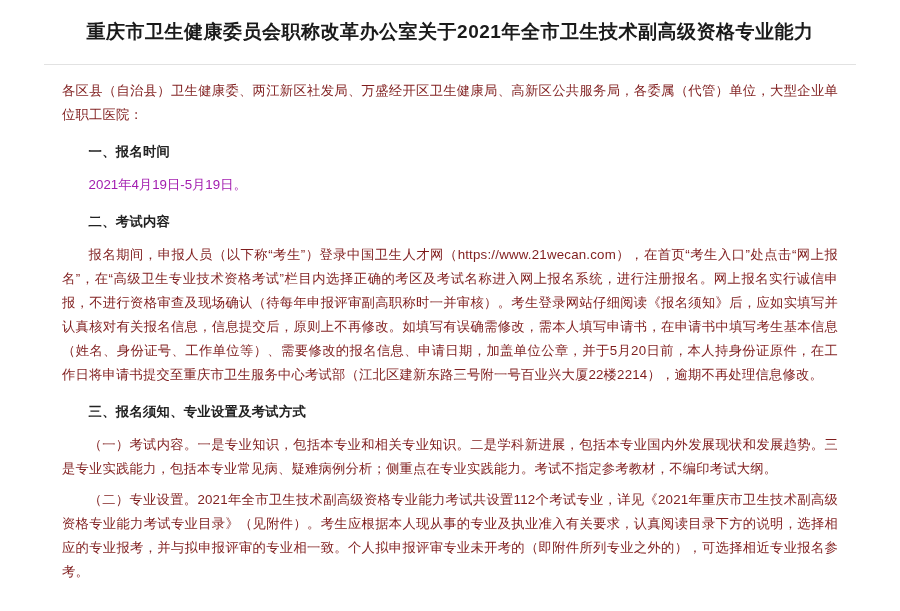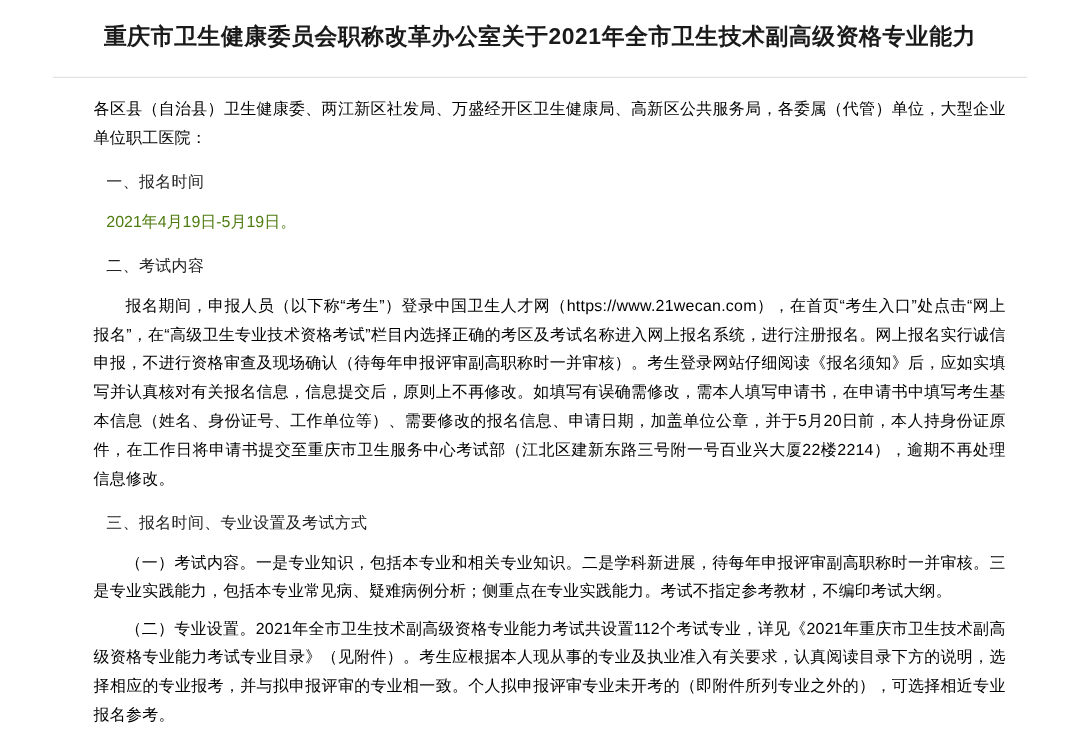--- a/index.html
+++ b/index.html
@@ -35,44 +35,44 @@
   .title-rule {
     border: none;
     border-top: 1px solid #e2e2e2;
     margin: 16px 44px 0 44px;
     height: 0;
   }
   .body-wrap {
     padding: 14px 62px 0 62px;
   }
   p.para {
-    margin: 0 0 7px 16px;
+    margin: 0 0 7px 0;
     font-size: 13.3px;
     line-height: 24px;
-    color: #000000;
+    color: #7f1d1d;
     text-align: justify;
     letter-spacing: 0.2px;
   }
   p.indent {
     text-indent: 2em;
   }
   p.section-head {
     margin: 13px 0 9px 0;
     font-size: 13.3px;
     line-height: 24px;
-    font-weight: normal;
+    font-weight: bold;
     color: #222222;
     text-indent: 2em;
     letter-spacing: 0.3px;
   }
   p.plain-line {
     margin: 0 0 8px 0;
     font-size: 13.3px;
     line-height: 24px;
-    color: #4d7c0f;
+    color: #a21caf;
     text-indent: 2em;
   }
   .doc-title-line { display: block; }
 </style>
 </head>
 <body>
 
 <div class="page">
 
   <h1 class="doc-title">
@@ -85,18 +85,18 @@
 
     <p class="para">各区县（自治县）卫生健康委、两江新区社发局、万盛经开区卫生健康局、高新区公共服务局，各委属（代管）单位，大型企业单位职工医院：</p>
 
 
     <p class="section-head">一、报名时间</p>
     <p class="plain-line">2021年4月19日-5月19日。</p>
 
     <p class="section-head">二、考试内容</p>
     <p class="para indent">报名期间，申报人员（以下称“考生”）登录中国卫生人才网（https://www.21wecan.com），在首页“考生入口”处点击“网上报名”，在“高级卫生专业技术资格考试”栏目内选择正确的考区及考试名称进入网上报名系统，进行注册报名。网上报名实行诚信申报，不进行资格审查及现场确认（待每年申报评审副高职称时一并审核）。考生登录网站仔细阅读《报名须知》后，应如实填写并认真核对有关报名信息，信息提交后，原则上不再修改。如填写有误确需修改，需本人填写申请书，在申请书中填写考生基本信息（姓名、身份证号、工作单位等）、需要修改的报名信息、申请日期，加盖单位公章，并于5月20日前，本人持身份证原件，在工作日将申请书提交至重庆市卫生服务中心考试部（江北区建新东路三号附一号百业兴大厦22楼2214），逾期不再处理信息修改。</p>
 
-    <p class="section-head">三、报名时间、专业设置及考试方式</p>
-    <p class="para indent">（一）考试内容。一是专业知识，包括本专业和相关专业知识。二是学科新进展，待每年申报评审副高职称时一并审核。三是专业实践能力，包括本专业常见病、疑难病例分析；侧重点在专业实践能力。考试不指定参考教材，不编印考试大纲。</p>
+    <p class="section-head">三、报名须知、专业设置及考试方式</p>
+    <p class="para indent">（一）考试内容。一是专业知识，包括本专业和相关专业知识。二是学科新进展，包括本专业国内外发展现状和发展趋势。三是专业实践能力，包括本专业常见病、疑难病例分析；侧重点在专业实践能力。考试不指定参考教材，不编印考试大纲。</p>
     <p class="para indent">（二）专业设置。2021年全市卫生技术副高级资格专业能力考试共设置112个考试专业，详见《2021年重庆市卫生技术副高级资格专业能力考试专业目录》（见附件）。考生应根据本人现从事的专业及执业准入有关要求，认真阅读目录下方的说明，选择相应的专业报考，并与拟申报评审的专业相一致。个人拟申报评审专业未开考的（即附件所列专业之外的），可选择相近专业报名参考。</p>
 
   </div>
 </div>
 
 </body></html>

